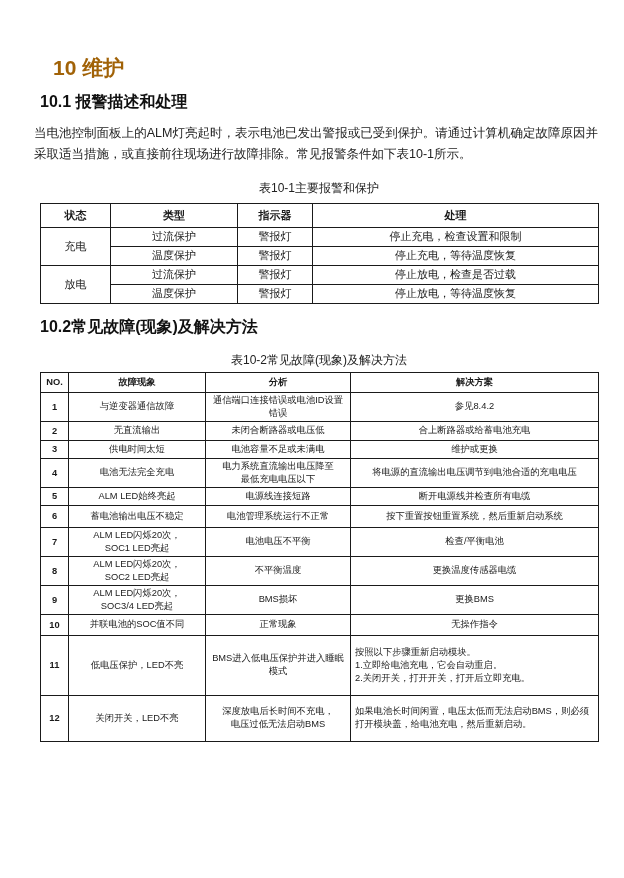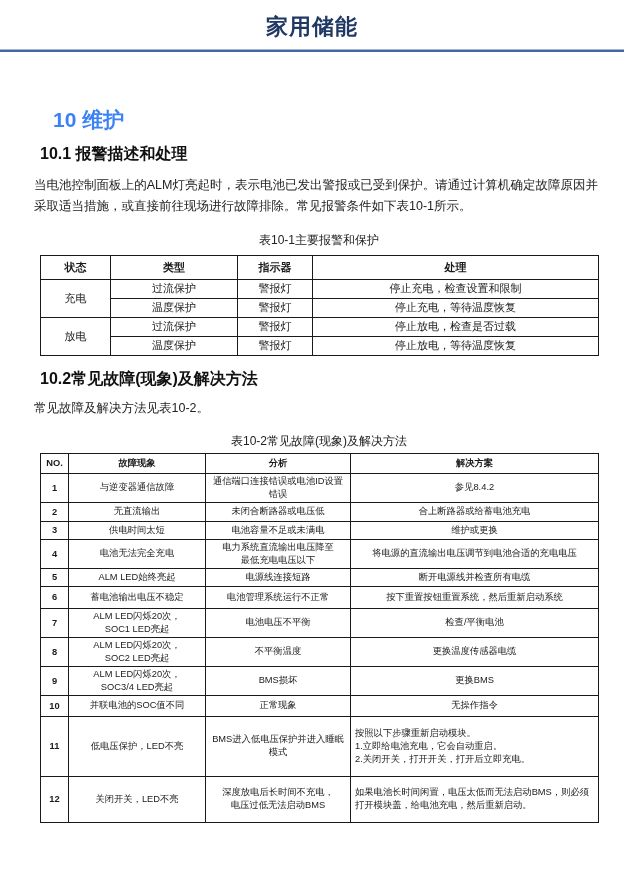--- a/index.html
+++ b/index.html
@@ -28,21 +28,21 @@
     height: 3px;
     width: 100%;
     background: linear-gradient(180deg, #9fb5d9 0%, #9fb5d9 33%, #41699f 33%, #41699f 100%);
   }
 
   
   .h1 {
     margin: 54px 0 0 53px;
     font-size: 21px;
     font-weight: bold;
-    color: #3b82f6;
+    color: #a16207;
   }
   .h2 {
     margin: 10px 0 0 40px;
     font-size: 16px;
     font-weight: bold;
     color: #111;
   }
   .h2.second { margin-top: 13px; }
   .para {
     margin: 10px 26px 0 34px;
@@ -117,24 +117,20 @@
     font-size: 9px;
     font-weight: bold;
     color: #333;
   }
 </style>
 </head>
 <body>
 
 <div class="page">
 
-  <div class="page-header">
-    <div class="header-title">家用储能</div>
-    <div class="header-rule"></div>
-  </div>
 
   <div class="h1">10 维护</div>
 
   <div class="h2">10.1 报警描述和处理</div>
   <div class="para">当电池控制面板上的ALM灯亮起时，表示电池已发出警报或已受到保护。请通过计算机确定故障原因并采取适当措施，或直接前往现场进行故障排除。常见报警条件如下表10-1所示。</div>
 
   <div class="tbl-caption">表10-1主要报警和保护</div>
   <table class="tbl" id="alarm-table">
     <colgroup>
       <col style="width:70px">
@@ -170,21 +166,20 @@
       </tr>
       <tr>
         <td>温度保护</td>
         <td>警报灯</td>
         <td>停止放电，等待温度恢复</td>
       </tr>
     </tbody>
   </table>
 
   <div class="h2 second">10.2常见故障(现象)及解决方法</div>
-  <div class="para short">常见故障及解决方法见表10-2。</div>
 
   <div class="tbl-caption second">表10-2常见故障(现象)及解决方法</div>
   <table class="tbl" id="fault-table">
     <colgroup>
       <col style="width:28px">
         <col style="width:137px">
         <col style="width:145px">
         <col style="width:248px">
     </colgroup>
     <thead>

